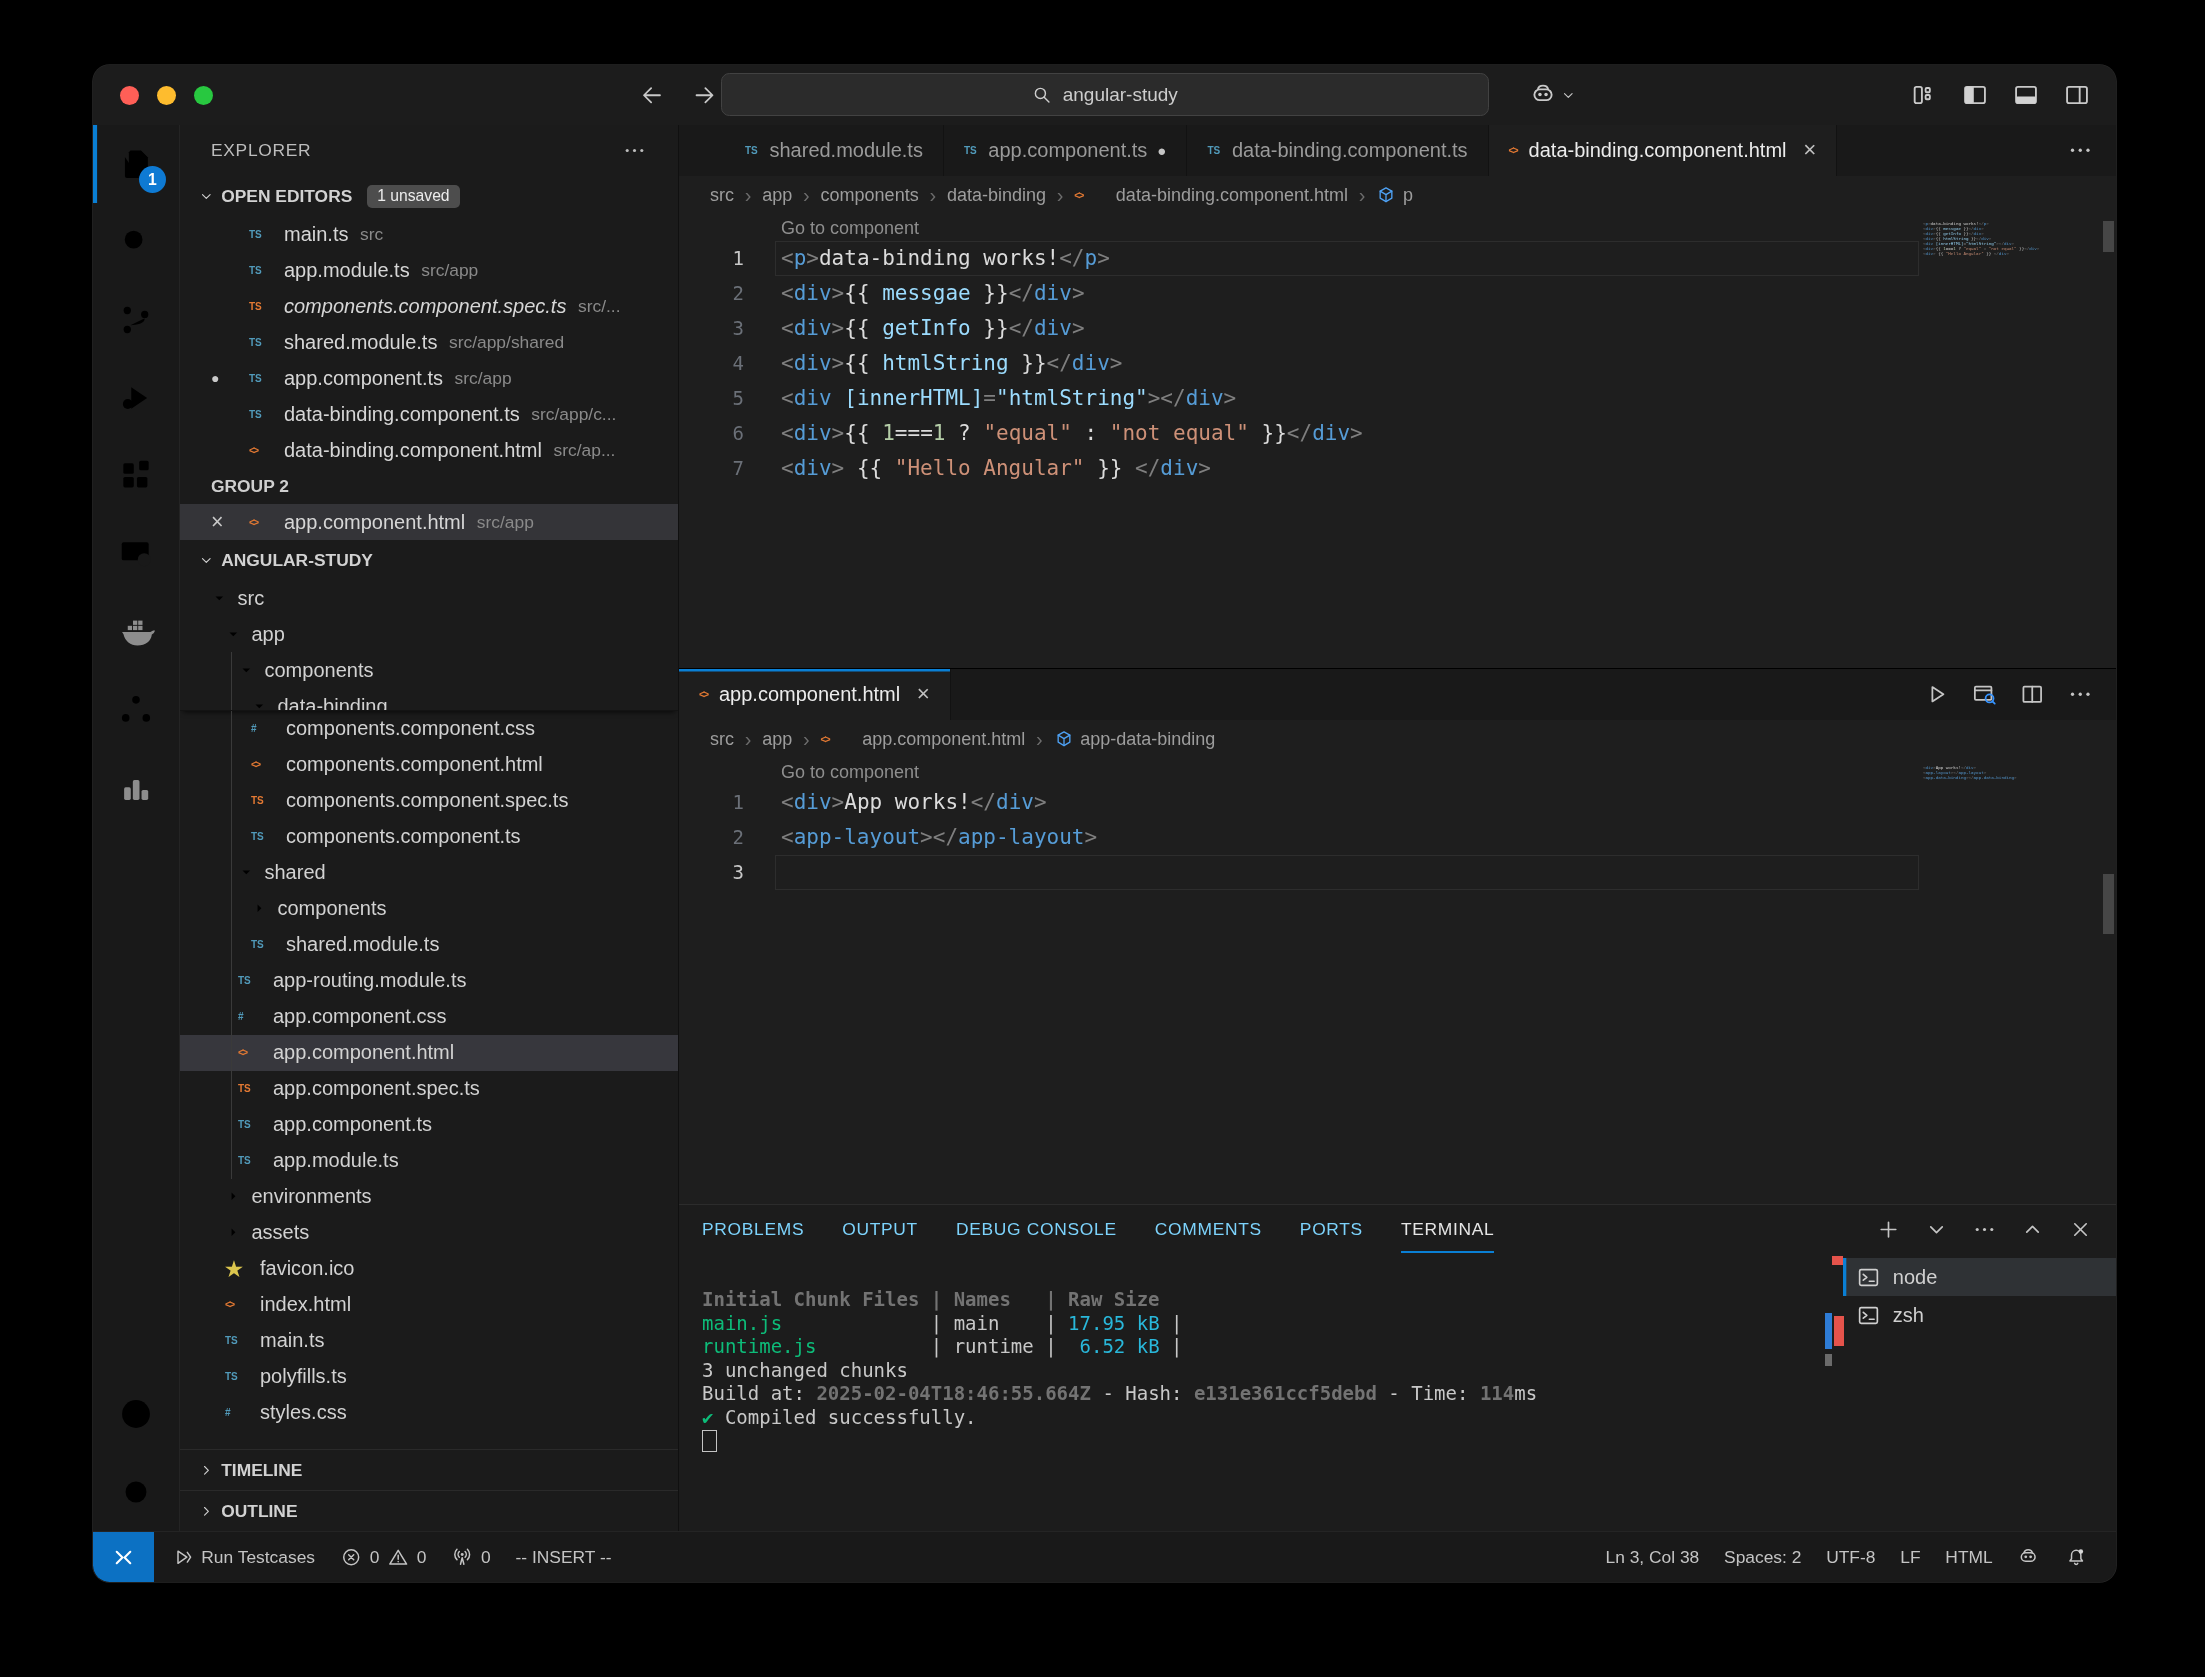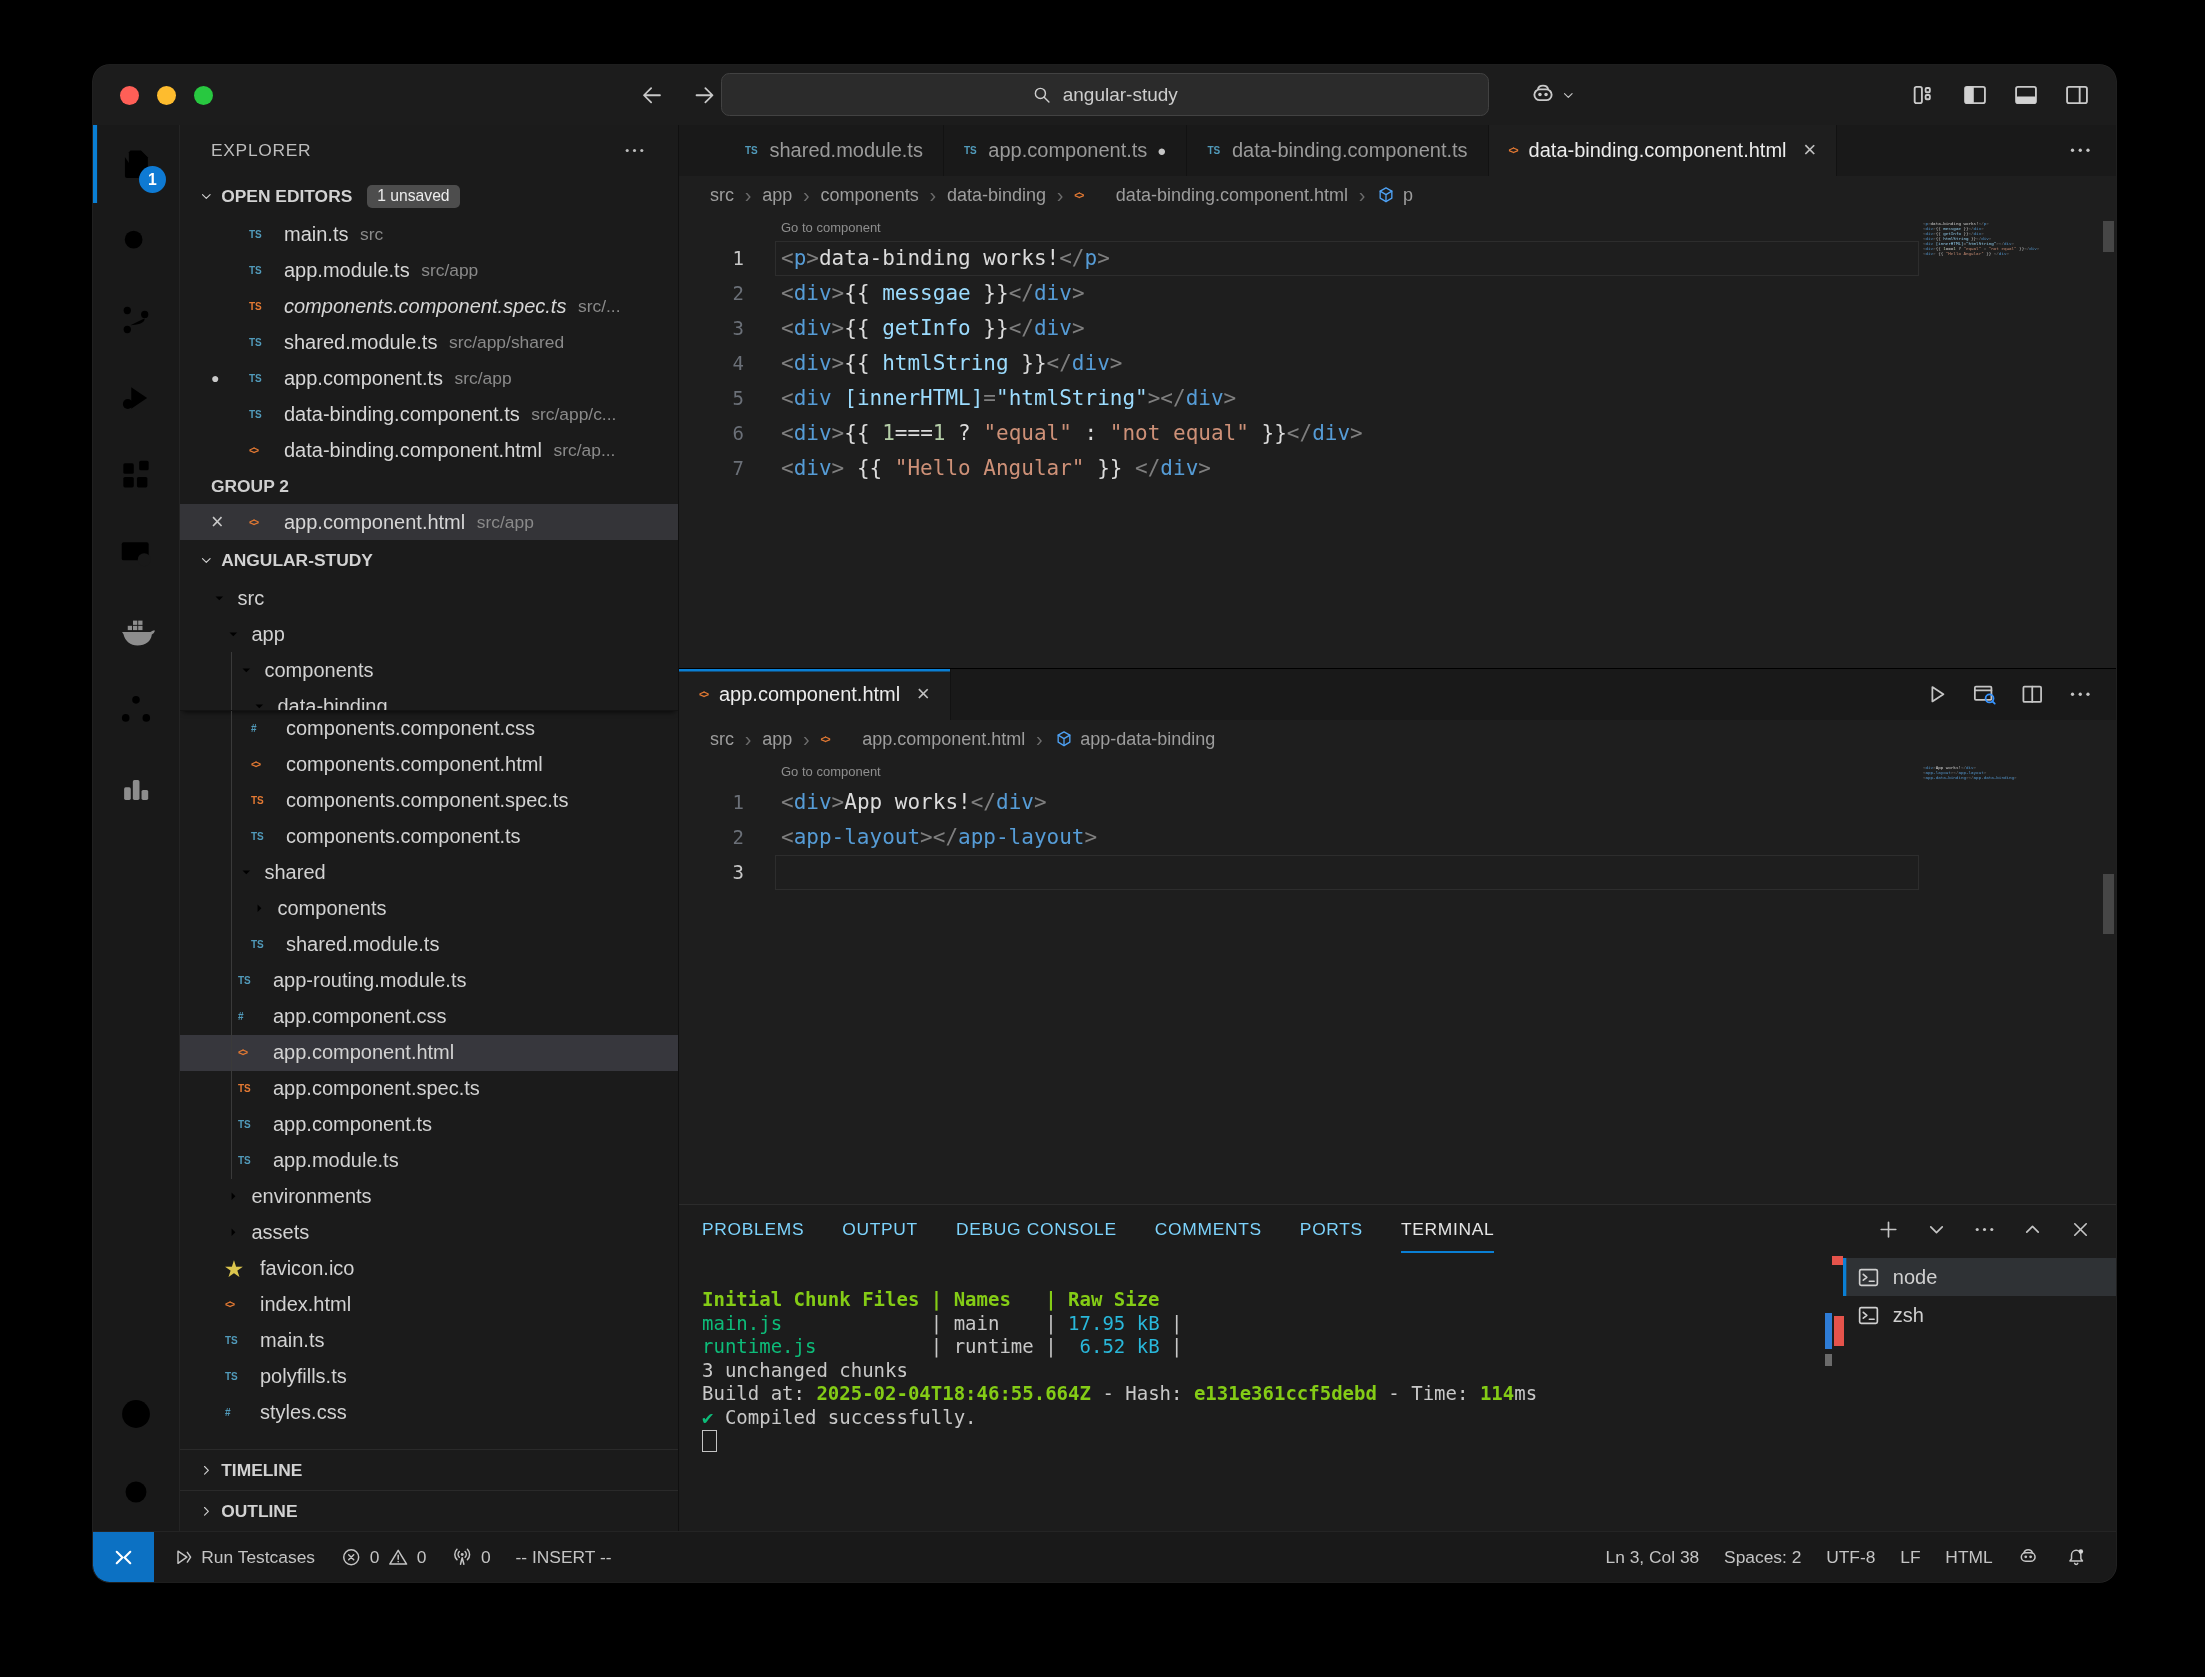--- a/index.html
+++ b/index.html
@@ -82,21 +82,21 @@
   .tclose{color:#c0c0c0;font-size:22.4px;margin-left:6.6px;line-height:1;}
   .tab-fill{flex:1;}
   .tab-actions{display:flex;align-items:center;gap:21.5px;padding-right:23px;color:#c5c5c5;}
   .tab-actions svg{width:26.5px;height:26.5px;}
   .breadcrumb{height:38px;flex:none;display:flex;align-items:center;padding-left:31px;gap:10.8px;
               font-size:18px;color:#9d9d9d;white-space:nowrap;}
   .bc-sep{color:#6d6d6d;font-size:20px;}
   .bc-item{display:flex;align-items:center;gap:6.6px;}
   .code-area{flex:1;min-height:0;position:relative;overflow:hidden;
              font-family:"DejaVu Sans Mono",monospace;}
-  .codelens{margin-left:102px;height:26.5px;line-height:28px;font-size:13px;color:#8e8e8e;
+  .codelens{margin-left:102px;height:26.5px;line-height:28px;font-size:18px;color:#8e8e8e;
             font-family:"Liberation Sans",sans-serif;}
   .code-line{display:flex;height:35px;line-height:35px;font-size:21px;position:relative;}
   .ln{width:65px;flex:none;text-align:right;color:#6b7078;font-size:19px;}
   .code-line.cur .ln{color:#c8c8c8;}
   .lc{padding-left:37px;white-space:pre;}
   .curbox{position:absolute;left:96px;right:197px;top:0;bottom:0;border:1.7px solid #2d2d2d;}
   .pun{color:#7f7f7f;}.tag{color:#569cd6;}.txt{color:#dcdcdc;}.attr{color:#9cdcfe;}
   .str{color:#ce9178;}.num{color:#b5cea8;}
   .caret{display:inline-block;width:2.5px;height:25px;background:#d0d0d0;vertical-align:-4.1px;}
   .minimap{position:absolute;top:6.6px;right:18px;width:175px;height:124px;overflow:hidden;opacity:.9;}
@@ -109,21 +109,21 @@
          border-top:0.8px solid #2c2c2c;}
   .panel-head{height:48px;flex:none;display:flex;align-items:stretch;padding:0 23px;}
   .ptab{display:flex;align-items:center;margin-right:38px;font-size:17.4px;letter-spacing:0.7px;
         color:#7dd3fc;border-bottom:2.5px solid transparent;border-top:2.5px solid transparent;}
   .ptab.active{color:#e6e6e6;border-bottom-color:#0a7fd4;}
   .panel-actions{margin-left:auto;display:flex;align-items:center;gap:23px;color:#c5c5c5;}
   .panel-actions svg{width:25px;height:25px;}
   .panel-body{flex:1;min-height:0;display:flex;}
   .term{flex:1;min-width:0;padding:35px 0 0 23px;font-family:"DejaVu Sans Mono",monospace;
         font-size:19px;line-height:23.6px;color:#c8c8c8;white-space:pre;}
-  .t-fg{color:#c8c8c8;}.t-bold{color:#84cc16;font-weight:700;}
+  .t-fg{color:#c8c8c8;}.t-bold{color:#737373;font-weight:700;}
   .t-green{color:#0dbc79;}.t-cyan{color:#29b8db;}
   .tcursor{display:inline-block;width:13.2px;height:20px;border:1.7px solid #c4c4c4;vertical-align:-3.3px;}
   .term-deco{width:18px;flex:none;position:relative;}
   .deco{position:absolute;}
   .term-list{width:273px;flex:none;padding-top:5px;}
   .term-item{height:38px;display:flex;align-items:center;gap:11.6px;padding-left:13.2px;font-size:20px;
              color:#d0d0d0;}
   .term-item.selected{background:#2f3235;box-shadow:inset 3.3px 0 0 #0a7fd4;}
   .term-item svg{width:25px;height:25px;}
   

